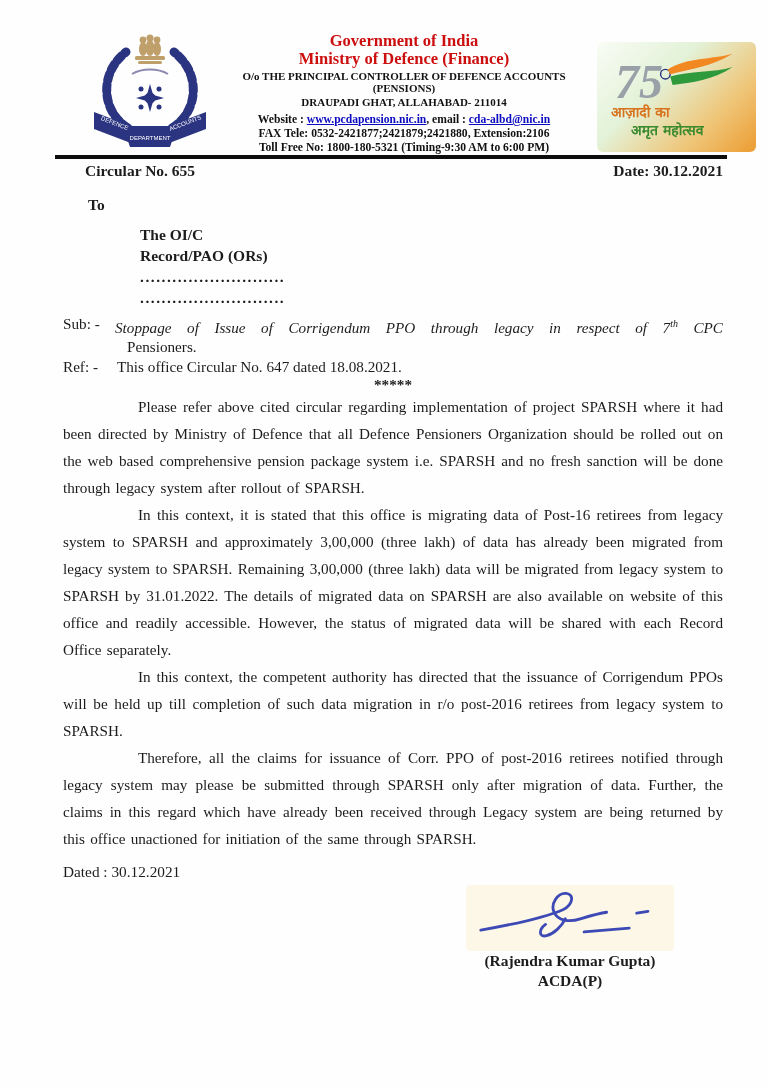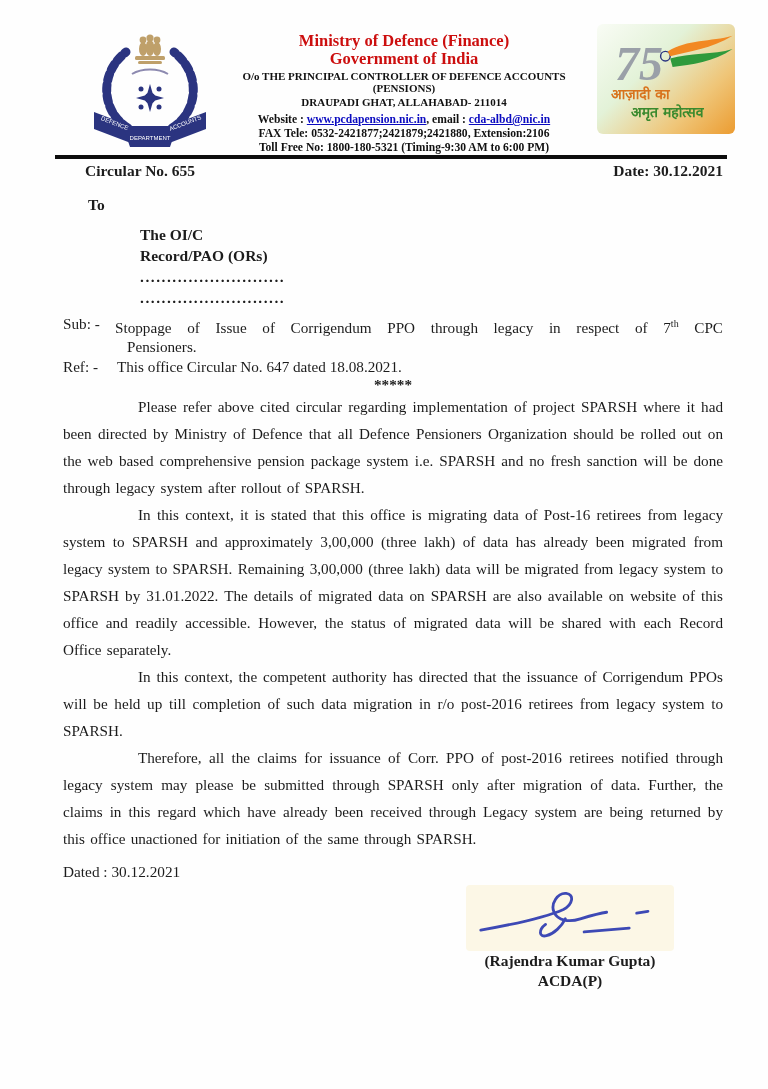--- a/index.html
+++ b/index.html
@@ -12,21 +12,21 @@
   
   .emblem{position:absolute;top:26px;left:88px;width:124px;height:124px;}
   .head-center{position:absolute;top:32px;left:218px;width:372px;text-align:center;}
   .red-line{color:#cc0e0e;font-weight:bold;font-size:16.5px;line-height:18px;}
   .office-line{font-weight:bold;font-size:11px;line-height:12px;margin-top:2px;color:#111;}
   .office-line:first-of-type{margin-top:5px;}
   .contact-line{font-weight:bold;font-size:11.6px;line-height:14px;color:#111;}
   .contact-line.first{margin-top:5px;}
   .lnk{color:#0a0ac0;text-decoration:underline;font-weight:bold;cursor:pointer;}
   .badge{
-    position:absolute;top:24px;left:597px;width:138px;height:110px;border-radius:6px;
+    position:absolute;top:42px;left:597px;width:159px;height:110px;border-radius:6px;
     background:linear-gradient(135deg,#f9fcf5 0%,#e3f2d8 38%,#efc679 72%,#ec9c31 100%);
     overflow:hidden;
     text-decoration:underline;
   }
   .badge svg{position:absolute;top:8px;left:18px;}
   .hin1{position:absolute;top:62px;left:14px;font-family:"DejaVu Sans",sans-serif;
         font-size:14px;font-weight:bold;color:#d8731d;line-height:16px;}
   .hin2{position:absolute;top:80px;left:34px;font-family:"DejaVu Sans",sans-serif;
         font-size:14px;font-weight:bold;color:#3a8a2e;line-height:16px;}
   
@@ -34,21 +34,21 @@
   .meta-row{position:absolute;top:162px;left:85px;width:638px;display:flex;
             justify-content:space-between;font-weight:bold;font-size:15.5px;}
   .to{position:absolute;top:196px;left:88px;font-weight:bold;font-size:15.5px;}
   .addr{position:absolute;top:224px;left:140px;font-weight:bold;font-size:15.5px;line-height:21px;}
   .dots{letter-spacing:1.5px;font-weight:bold;line-height:21px;}
   
   .content{position:absolute;top:314px;left:63px;width:660px;font-size:15.2px;}
   .srow{display:flex;line-height:19px;}
   .slabel{flex:none;width:52px;}
   .stext{flex:1;}
-  .sl1{display:block;text-align:justify;text-align-last:justify;}
+  .sl1{display:block;text-align:justify;text-align-last:justify;font-style:italic;}
   .sl1 sup{font-size:10px;}
   .sl2{display:block;margin-left:12px;}
   .rrow{margin-top:1px;}
   .rtext{margin-left:2px;}
   .stars{text-align:center;font-weight:bold;margin-top:0px;line-height:17px;}
   .bodytext{text-align:justify;line-height:27px;word-spacing:1.5px;color:#1b1b1b;}
   .bodytext p{margin:0;text-indent:75px;}
   .fileno{margin-top:9px;font-size:15.3px;line-height:22px;}
   
   .sigblock{margin-top:2px;width:250px;margin-left:auto;margin-right:28px;text-align:center;}
@@ -99,22 +99,22 @@
       </g>
       <g fill="#ffffff" font-size="6" font-family="Liberation Sans, sans-serif" text-anchor="middle">
         <text x="24" y="99" transform="rotate(21 24 99)">DEFENCE</text>
         <text x="96" y="99" transform="rotate(-21 96 99)">ACCOUNTS</text>
         <text x="60" y="114">DEPARTMENT</text>
       </g>
     </svg>
   </div>
 
   <div class="head-center">
+    <div class="red-line">Government of India</div>
     <div class="red-line">Ministry of Defence (Finance)</div>
-    <div class="red-line">Government of India</div>
     <div class="office-line">O/o  THE PRINCIPAL CONTROLLER OF DEFENCE ACCOUNTS (PENSIONS)</div>
     <div class="office-line">DRAUPADI GHAT, ALLAHABAD- 211014</div>
     <div class="contact-line first"><span>Website : </span><a class="lnk">www.pcdapension.nic.in</a><span>, email : </span><a class="lnk">cda-albd@nic.in</a></div>
     <div class="contact-line">FAX Tele: 0532-2421877;2421879;2421880, Extension:2106</div>
     <div class="contact-line">Toll Free No: 1800-180-5321 (Timing-9:30 AM to 6:00 PM)</div>
   </div>
 
   <div class="badge">
     <svg viewBox="0 0 100 48" width="120" height="58">
       <text x="0" y="40" font-size="40" font-style="italic" font-weight="bold" fill="#9aa0a8" font-family="Liberation Serif, serif">75</text>

